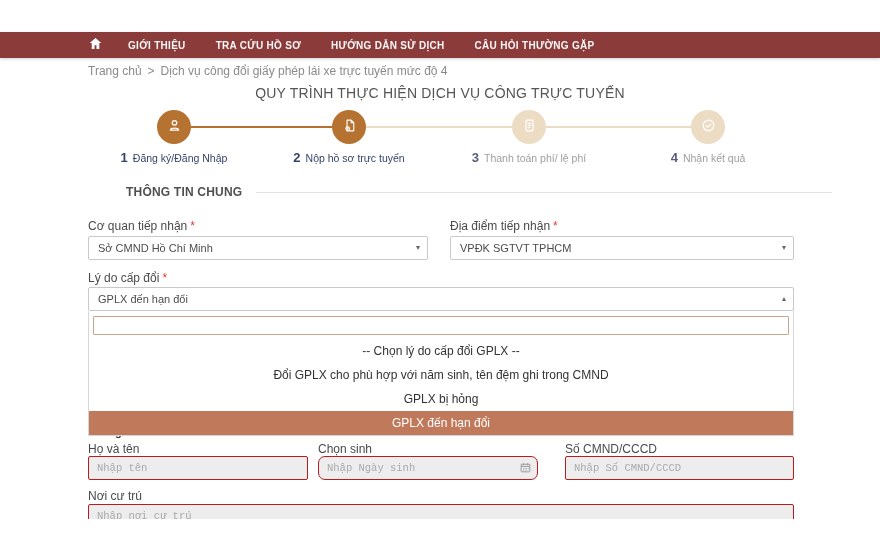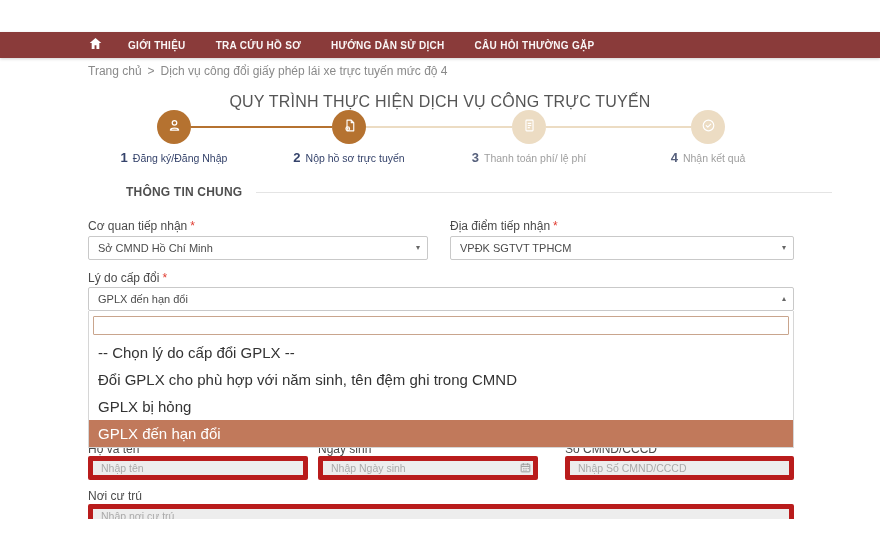--- a/index.html
+++ b/index.html
@@ -15,22 +15,22 @@
   .nav-home { width:16px; height:16px; margin-right:24px; cursor:pointer; display:flex; align-items:center; }
   .nav-item { color:rgba(255,255,255,0.96); font-size:10px; font-weight:bold;
     letter-spacing:.3px; margin-right:30px; cursor:pointer; white-space:nowrap; }
 
   
   .breadcrumb { position:absolute; left:88px; top:64px; font-size:12px; color:#8a8a8a;
     display:flex; gap:6px; align-items:center; }
   .breadcrumb .bc-home { cursor:pointer; }
 
   
-  .proc-title { position:absolute; left:0; top:93px; width:880px; text-align:center;
-    font-size:16px; color:#555; letter-spacing:.2px; }
+  .proc-title { position:absolute; left:0; top:85px; width:880px; text-align:center;
+    font-size:14px; color:#555; letter-spacing:.2px; }
   .step-circle { position:absolute; top:110px; width:34px; height:34px; border-radius:50%;
     display:flex; align-items:center; justify-content:center; }
   .step-circle.active { background:#b57230; }
   .step-circle.inactive { background:#ecdcc3; }
   .connector { position:absolute; top:126px; height:2px; }
   .connector.active { background:#b57230; }
   .connector.inactive { background:#ecdcc3; }
   .step-label { position:absolute; top:148px; width:220px; text-align:center; white-space:nowrap; }
   .step-label .num { font-size:13px; font-weight:bold; margin-right:5px; }
   .step-label.active .num, .step-label.active .txt { color:#35436b; }
@@ -50,26 +50,26 @@
   .selectbox { position:absolute; height:24px; border:1px solid #c9c9c9; border-radius:2px;
     background:#fff; font-size:11px; color:#4c4c4c; line-height:22px; padding:0 20px 0 9px;
     cursor:pointer; white-space:nowrap; overflow:hidden; }
   .selectbox .caret { position:absolute; right:7px; top:0; line-height:22px; font-size:8px; color:#666; }
 
   .dd-panel { position:absolute; left:88px; top:311px; width:706px; background:#fff;
     border:1px solid #d6d6d6; border-top:none; z-index:5; }
   .dd-search { display:block; width:696px; margin:5px auto 4px auto; height:19px;
     border:1px solid #c9a58d; border-radius:1px; outline:none; font-size:11px; padding:0 5px;
     font-family:inherit; }
-  .dd-opt { font-size:15px; color:#333; padding:5px 9px; cursor:pointer; white-space:nowrap;
-    overflow:hidden; }
+  .dd-opt { font-size:12px; color:#333; padding:5px 9px; cursor:pointer; white-space:nowrap;
+    overflow:hidden;text-align:center; }
   .dd-opt.selected { background:#c1795b; color:#fff; }
 
-  .ginput { position:absolute; height:24px; background:#ededed; border:5px solid #b91c1c;
-    border-radius:2px; font-size:10.5px; color:#555; padding:0 8px; font-family:Liberation Sans, sans-serif; }
+  .ginput { position:absolute; height:24px; background:#ededed; border:1px solid #b91c1c;
+    border-radius:2px; font-size:10.5px; color:#555; padding:0 8px; font-family:Liberation Mono, monospace; }
   .ginput::placeholder { color:#aaa; opacity:1; }
   .cal-wrap { position:absolute; display:flex; align-items:center; justify-content:center; }
 </style>
 </head>
 <body>
 
 <div class="page">
 <div class="viewport">
 
   <div class="navbar">
@@ -181,22 +181,22 @@
     <div class="dd-opt">Đổi GPLX cho phù hợp với năm sinh, tên đệm ghi trong CMND</div>
     <div class="dd-opt">GPLX bị hỏng</div>
     <div class="dd-opt selected">GPLX đến hạn đổi</div>
   </div>
 
   <div class="sub-head" style="top:426px;">Thông tin cá nhân</div>
 
   <div class="f-label" style="left:88px; top:442px;">Họ và tên</div>
   <input class="ginput" style="left: 88px; top: 456px; width: 220px;" disabled="" placeholder="Nhập tên">
 
-  <div class="f-label" style="left:318px; top:442px;">Ngày sinh</div>
-  <input class="ginput" style="left: 318px; top: 456px; width: 220px; padding-right: 24px;" disabled="" placeholder="Nhập Ngày sinh">
+  <div class="f-label" style="left:318px; top:442px;">Chọn sinh</div>
+  <input class="ginput" style="left: 318px; top: 456px; width: 220px; padding-right: 24px; border-radius: 7px;" disabled="" placeholder="Nhập Ngày sinh">
   <span class="cal-wrap" style="left:519px; top:461px;">
     <svg width="13" height="13" viewBox="0 0 24 24" fill="none" stroke="#9a9a9a" stroke-width="1.8">
       <rect x="4" y="6" width="16" height="14" rx="1"></rect>
           <path d="M4 10h16M8 4v4M16 4v4M8 14h2M12 14h2M16 14h2M8 17h2M12 17h2"></path>
         </svg>
   </span>
 
   <div class="f-label" style="left:565px; top:442px;">Số CMND/CCCD</div>
   <input class="ginput" style="left: 565px; top: 456px; width: 229px;" disabled="" placeholder="Nhập Số CMND/CCCD">
 

